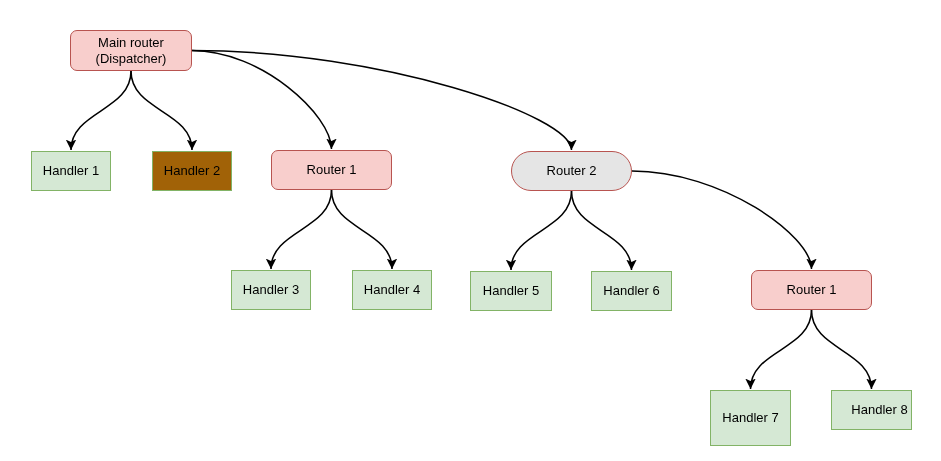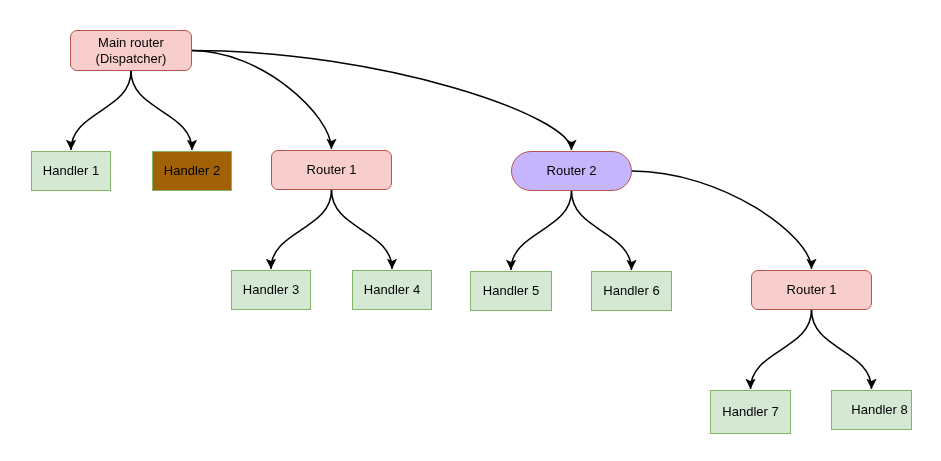--- a/index.html
+++ b/index.html
@@ -51,37 +51,37 @@
     </div>
     <div class="node handler" style="left: 31px; top: 151px; width: 80px; height: 40px; background: rgb(213, 232, 212); border-color: rgb(130, 179, 102);">
       <span class="label">Handler 1</span>
     </div>
     <div class="node handler" style="left: 152px; top: 151px; width: 80px; height: 40px; background: #a16207; border-color: rgb(130, 179, 102);">
       <span class="label">Handler 2</span>
     </div>
     <div class="node router" style="left: 271px; top: 150px; width: 121px; height: 40px; background: rgb(248, 206, 204); border-color: rgb(184, 84, 80);">
       <span class="label">Router 1</span>
     </div>
-    <div class="node router" style="left: 511px; top: 151px; width: 121px; height: 40px; background: #c4b5fd; border-color: rgb(184, 84, 80); border-radius: 20px;">
+    <div class="node router" style="left: 511px; top: 151px; width: 121px; height: 40px; background: #e5e5e5; border-color: rgb(184, 84, 80); border-radius: 20px;">
       <span class="label">Router 2</span>
     </div>
     <div class="node handler" style="left: 231px; top: 270px; width: 80px; height: 40px; background: rgb(213, 232, 212); border-color: rgb(130, 179, 102);">
       <span class="label">Handler 3</span>
     </div>
     <div class="node handler" style="left: 352px; top: 270px; width: 80px; height: 40px; background: rgb(213, 232, 212); border-color: rgb(130, 179, 102);">
       <span class="label">Handler 4</span>
     </div>
     <div class="node handler" style="left: 470px; top: 271px; width: 82px; height: 40px; background: rgb(213, 232, 212); border-color: rgb(130, 179, 102); text-align: center;">
       <span class="label">Handler 5</span>
     </div>
     <div class="node handler" style="left: 591px; top: 271px; width: 81px; height: 40px; background: rgb(213, 232, 212); border-color: rgb(130, 179, 102);">
       <span class="label">Handler 6</span>
     </div>
     <div class="node router" style="left: 751px; top: 270px; width: 121px; height: 40px; background: rgb(248, 206, 204); border-color: rgb(184, 84, 80);">
       <span class="label">Router 1</span>
     </div>
-    <div class="node handler" style="left: 710px; top: 390px; width: 81px; height: 44px; background: rgb(213, 232, 212); border-color: rgb(130, 179, 102);">
+    <div class="node handler" style="left: 710px; top: 390px; width: 81px; height: 56px; background: rgb(213, 232, 212); border-color: rgb(130, 179, 102);">
       <span class="label">Handler 7</span>
     </div>
     <div class="node handler" style="left: 831px; top: 390px; width: 81px; height: 40px; background: rgb(213, 232, 212); border-color: rgb(130, 179, 102); padding-left: 16px;">
       <span class="label">Handler 8</span>
     </div>
   </div>
 
 </body></html>

